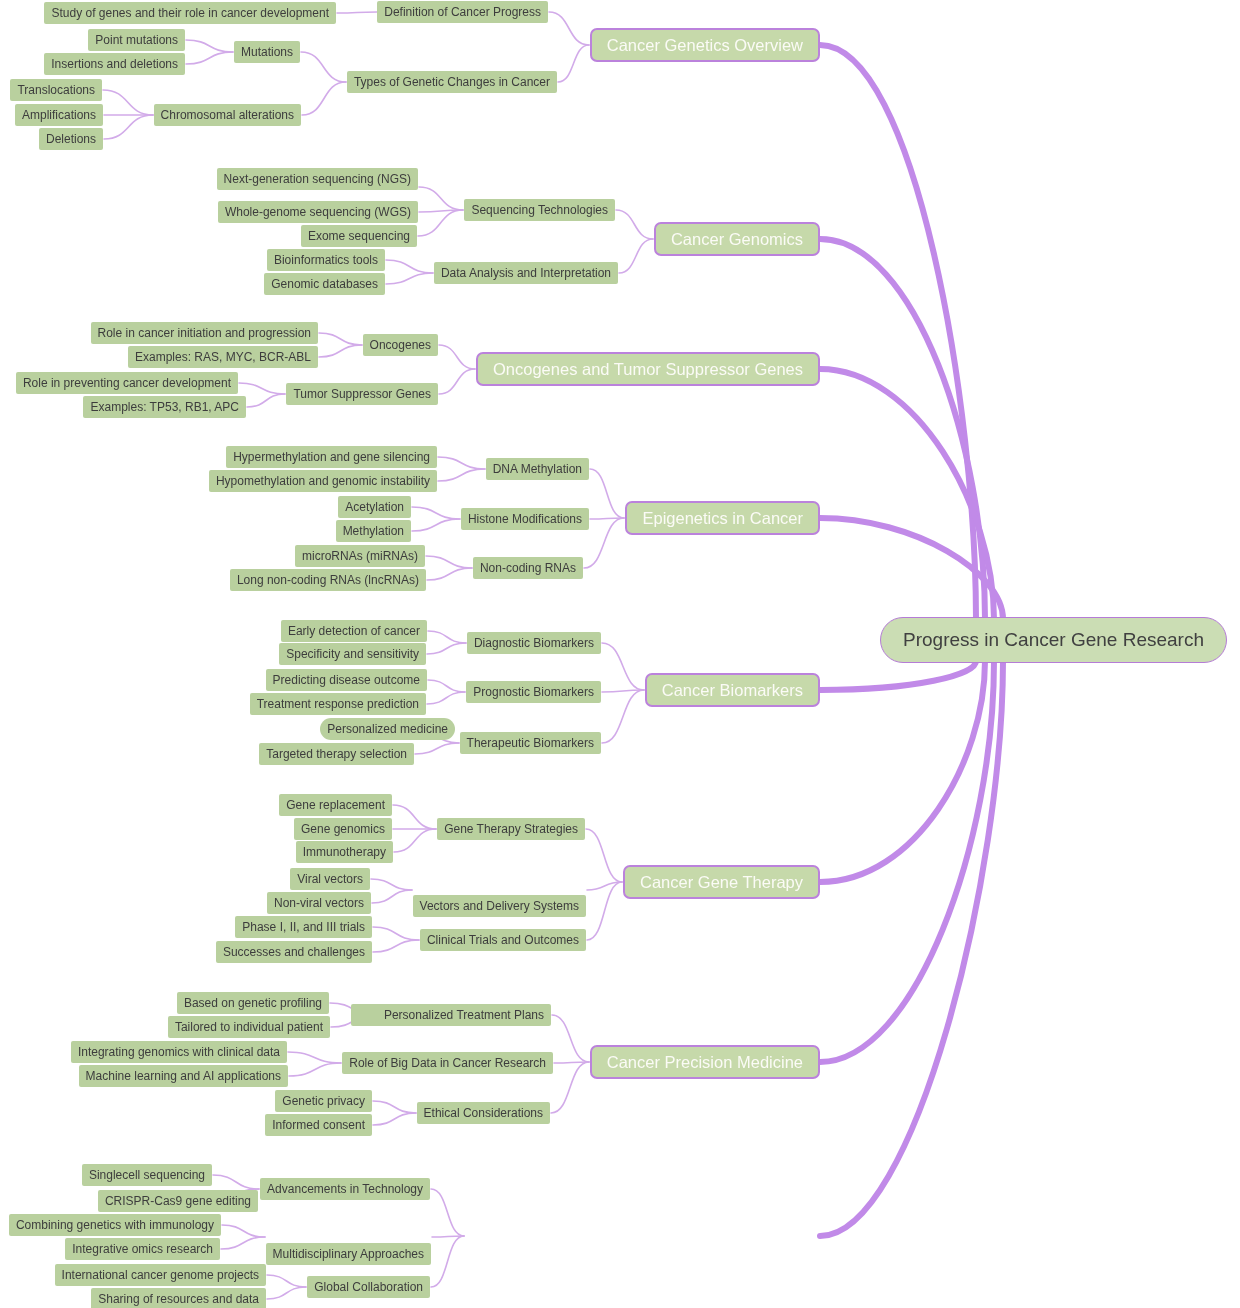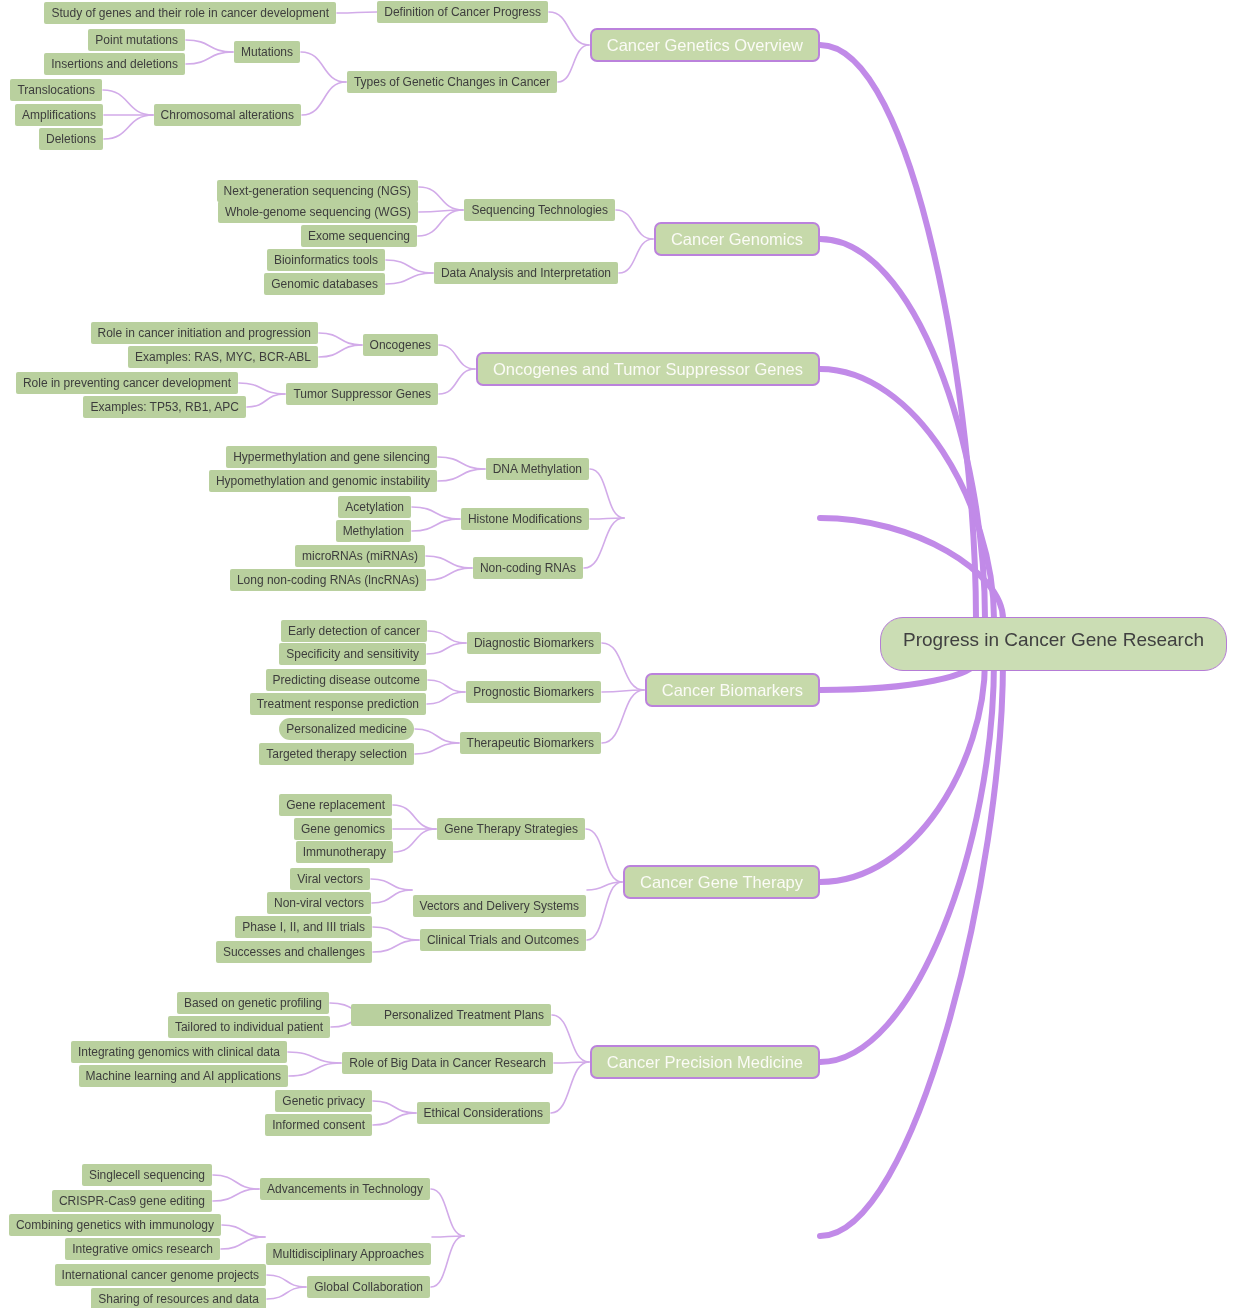--- a/index.html
+++ b/index.html
@@ -5,21 +5,21 @@
   html,body{margin:0;padding:0;background:#ffffff;}
   #canvas{position:relative;width:1240px;height:1308px;background:#ffffff;overflow:hidden;
           font-family:"Liberation Sans","DejaVu Sans",sans-serif;}
   #edges{position:absolute;left:0;top:0;z-index:0;}
   .node{position:absolute;z-index:1;white-space:nowrap;box-sizing:border-box;}
   .sub{height:22px;line-height:22px;font-size:12px;padding:0 7px;border-radius:2px;
        background:var(--leaf_bg,#b9d09e);color:var(--leaf_text,#3d3d3d);}
   .main{height:34px;line-height:30px;font-size:16.5px;padding:0 15px;border-radius:7px;
         background:var(--branch_bg,#c6d9aa);color:var(--branch_text,#fbfbf6);
         border:2.5px solid var(--branch_border,#bb82dc);}
-  .root{height:54px;line-height:43px;font-size:19px;padding:0 22px;border-radius:23px;
+  .root{height:46px;line-height:43px;font-size:19px;padding:0 22px;border-radius:23px;
         background:var(--root_bg,#cbddb4);color:var(--root_text,#404040);
         border:1.5px solid var(--root_border,#b57cd6);}
 </style>
 </head>
 <body>
 
 <div id="canvas">
   <svg id="edges" width="1240" height="1308" viewBox="0 0 1240 1308">
       <path d="M 820 45 C 915 45, 976 407, 976 619" fill="none" stroke="#c18ae8" stroke-width="6" stroke-linecap="round"></path>
       <path d="M 820 239 C 915 239, 985 446.9, 985 619" fill="none" stroke="#c18ae8" stroke-width="6" stroke-linecap="round"></path>
@@ -98,37 +98,38 @@
       <path d="M 431 1287 C 449.15 1287, 445.85 1236, 464 1236" fill="none" stroke="#d2abe9" stroke-width="1.6" stroke-linecap="round"></path>
       <path d="M 267 1275 C 288.45 1275, 284.55 1287, 306 1287" fill="none" stroke="#d2abe9" stroke-width="1.6" stroke-linecap="round"></path>
       <path d="M 267 1299 C 288.45 1299, 284.55 1287, 306 1287" fill="none" stroke="#d2abe9" stroke-width="1.6" stroke-linecap="round"></path>
     </svg>
 
   <div class="node root" style="left:880px;top:617px;">Progress in Cancer Gene Research</div>
 
   <div class="node main" style="right:420px;top:28px;">Cancer Genetics Overview</div>
   <div class="node main" style="right:420px;top:222px;">Cancer Genomics</div>
   <div class="node main" style="right:420px;top:352px;">Oncogenes and Tumor Suppressor Genes</div>
+  <div class="node main" style="right:420px;top:501px;">Epigenetics in Cancer</div>
   <div class="node main" style="right:420px;top:673px;">Cancer Biomarkers</div>
   <div class="node main" style="right:420px;top:865px;">Cancer Gene Therapy</div>
   <div class="node main" style="right:420px;top:1045px;">Cancer Precision Medicine</div>
 
   <div class="node sub" style="right:692px;top:1px;">Definition of Cancer Progress</div>
   <div class="node sub" style="right:904px;top:2px;">Study of genes and their role in cancer development</div>
   <div class="node sub" style="right:683px;top:71px;">Types of Genetic Changes in Cancer</div>
   <div class="node sub" style="right:940px;top:41px;">Mutations</div>
   <div class="node sub" style="right:1055px;top:29px;">Point mutations</div>
   <div class="node sub" style="right:1055px;top:53px;">Insertions and deletions</div>
   <div class="node sub" style="right:939px;top:104px;">Chromosomal alterations</div>
   <div class="node sub" style="right:1138px;top:79px;">Translocations</div>
   <div class="node sub" style="right:1137px;top:104px;">Amplifications</div>
   <div class="node sub" style="right:1137px;top:128px;">Deletions</div>
 
   <div class="node sub" style="right:625px;top:199px;">Sequencing Technologies</div>
-  <div class="node sub" style="right:822px;top:180px;margin-left:16px;">Next-generation sequencing (NGS)</div>
+  <div class="node sub" style="right:822px;top:168px;margin-left:16px;">Next-generation sequencing (NGS)</div>
   <div class="node sub" style="right:822px;top:201px;">Whole-genome sequencing (WGS)</div>
   <div class="node sub" style="right:823px;top:225px;">Exome sequencing</div>
   <div class="node sub" style="right:622px;top:262px;">Data Analysis and Interpretation</div>
   <div class="node sub" style="right:855px;top:249px;">Bioinformatics tools</div>
   <div class="node sub" style="right:855px;top:273px;">Genomic databases</div>
 
   <div class="node sub" style="right:802px;top:334px;">Oncogenes</div>
   <div class="node sub" style="right:922px;top:322px;">Role in cancer initiation and progression</div>
   <div class="node sub" style="right:922px;top:346px;">Examples: RAS, MYC, BCR-ABL</div>
   <div class="node sub" style="right:802px;top:383px;">Tumor Suppressor Genes</div>
@@ -145,21 +146,21 @@
   <div class="node sub" style="right:815px;top:545px;">microRNAs (miRNAs)</div>
   <div class="node sub" style="right:814px;top:569px;">Long non-coding RNAs (lncRNAs)</div>
 
   <div class="node sub" style="right:639px;top:632px;">Diagnostic Biomarkers</div>
   <div class="node sub" style="right:813px;top:620px;">Early detection of cancer</div>
   <div class="node sub" style="right:814px;top:643px;">Specificity and sensitivity</div>
   <div class="node sub" style="right:639px;top:681px;">Prognostic Biomarkers</div>
   <div class="node sub" style="right:813px;top:669px;">Predicting disease outcome</div>
   <div class="node sub" style="right:814px;top:693px;">Treatment response prediction</div>
   <div class="node sub" style="right:639px;top:732px;">Therapeutic Biomarkers</div>
-  <div class="node sub" style="right:826px;top:718px;border-radius:11px;">Personalized medicine</div>
+  <div class="node sub" style="right:785px;top:718px;border-radius:11px;">Personalized medicine</div>
   <div class="node sub" style="right:826px;top:743px;">Targeted therapy selection</div>
 
   <div class="node sub" style="right:655px;top:818px;">Gene Therapy Strategies</div>
   <div class="node sub" style="right:848px;top:794px;">Gene replacement</div>
   <div class="node sub" style="right:848px;top:818px;">Gene genomics</div>
   <div class="node sub" style="right:847px;top:841px;">Immunotherapy</div>
   <div class="node sub" style="right:654px;top:879px;margin-top:16px;">Vectors and Delivery Systems</div>
   <div class="node sub" style="right:870px;top:868px;">Viral vectors</div>
   <div class="node sub" style="right:869px;top:892px;">Non-viral vectors</div>
   <div class="node sub" style="right:654px;top:929px;">Clinical Trials and Outcomes</div>
@@ -171,20 +172,20 @@
   <div class="node sub" style="right:910px;top:1016px;">Tailored to individual patient</div>
   <div class="node sub" style="right:687px;top:1052px;">Role of Big Data in Cancer Research</div>
   <div class="node sub" style="right:953px;top:1041px;">Integrating genomics with clinical data</div>
   <div class="node sub" style="right:952px;top:1065px;">Machine learning and AI applications</div>
   <div class="node sub" style="right:690px;top:1102px;margin-left:11px;">Ethical Considerations</div>
   <div class="node sub" style="right:868px;top:1090px;">Genetic privacy</div>
   <div class="node sub" style="right:868px;top:1114px;">Informed consent</div>
 
   <div class="node sub" style="right:810px;top:1178px;">Advancements in Technology</div>
   <div class="node sub" style="right:1028px;top:1164px;">Singlecell sequencing</div>
-  <div class="node sub" style="right:1028px;top:1190px;">CRISPR-Cas9 gene editing</div>
+  <div class="node sub" style="right:982px;top:1190px;">CRISPR-Cas9 gene editing</div>
   <div class="node sub" style="right:809px;top:1226px;margin-top:17px;">Multidisciplinary Approaches</div>
   <div class="node sub" style="right:1019px;top:1214px;">Combining genetics with immunology</div>
   <div class="node sub" style="right:1020px;top:1238px;">Integrative omics research</div>
   <div class="node sub" style="right:810px;top:1276px;">Global Collaboration</div>
   <div class="node sub" style="right:974px;top:1264px;">International cancer genome projects</div>
   <div class="node sub" style="right:974px;top:1288px;">Sharing of resources and data</div>
 </div>
 
 </body></html>

